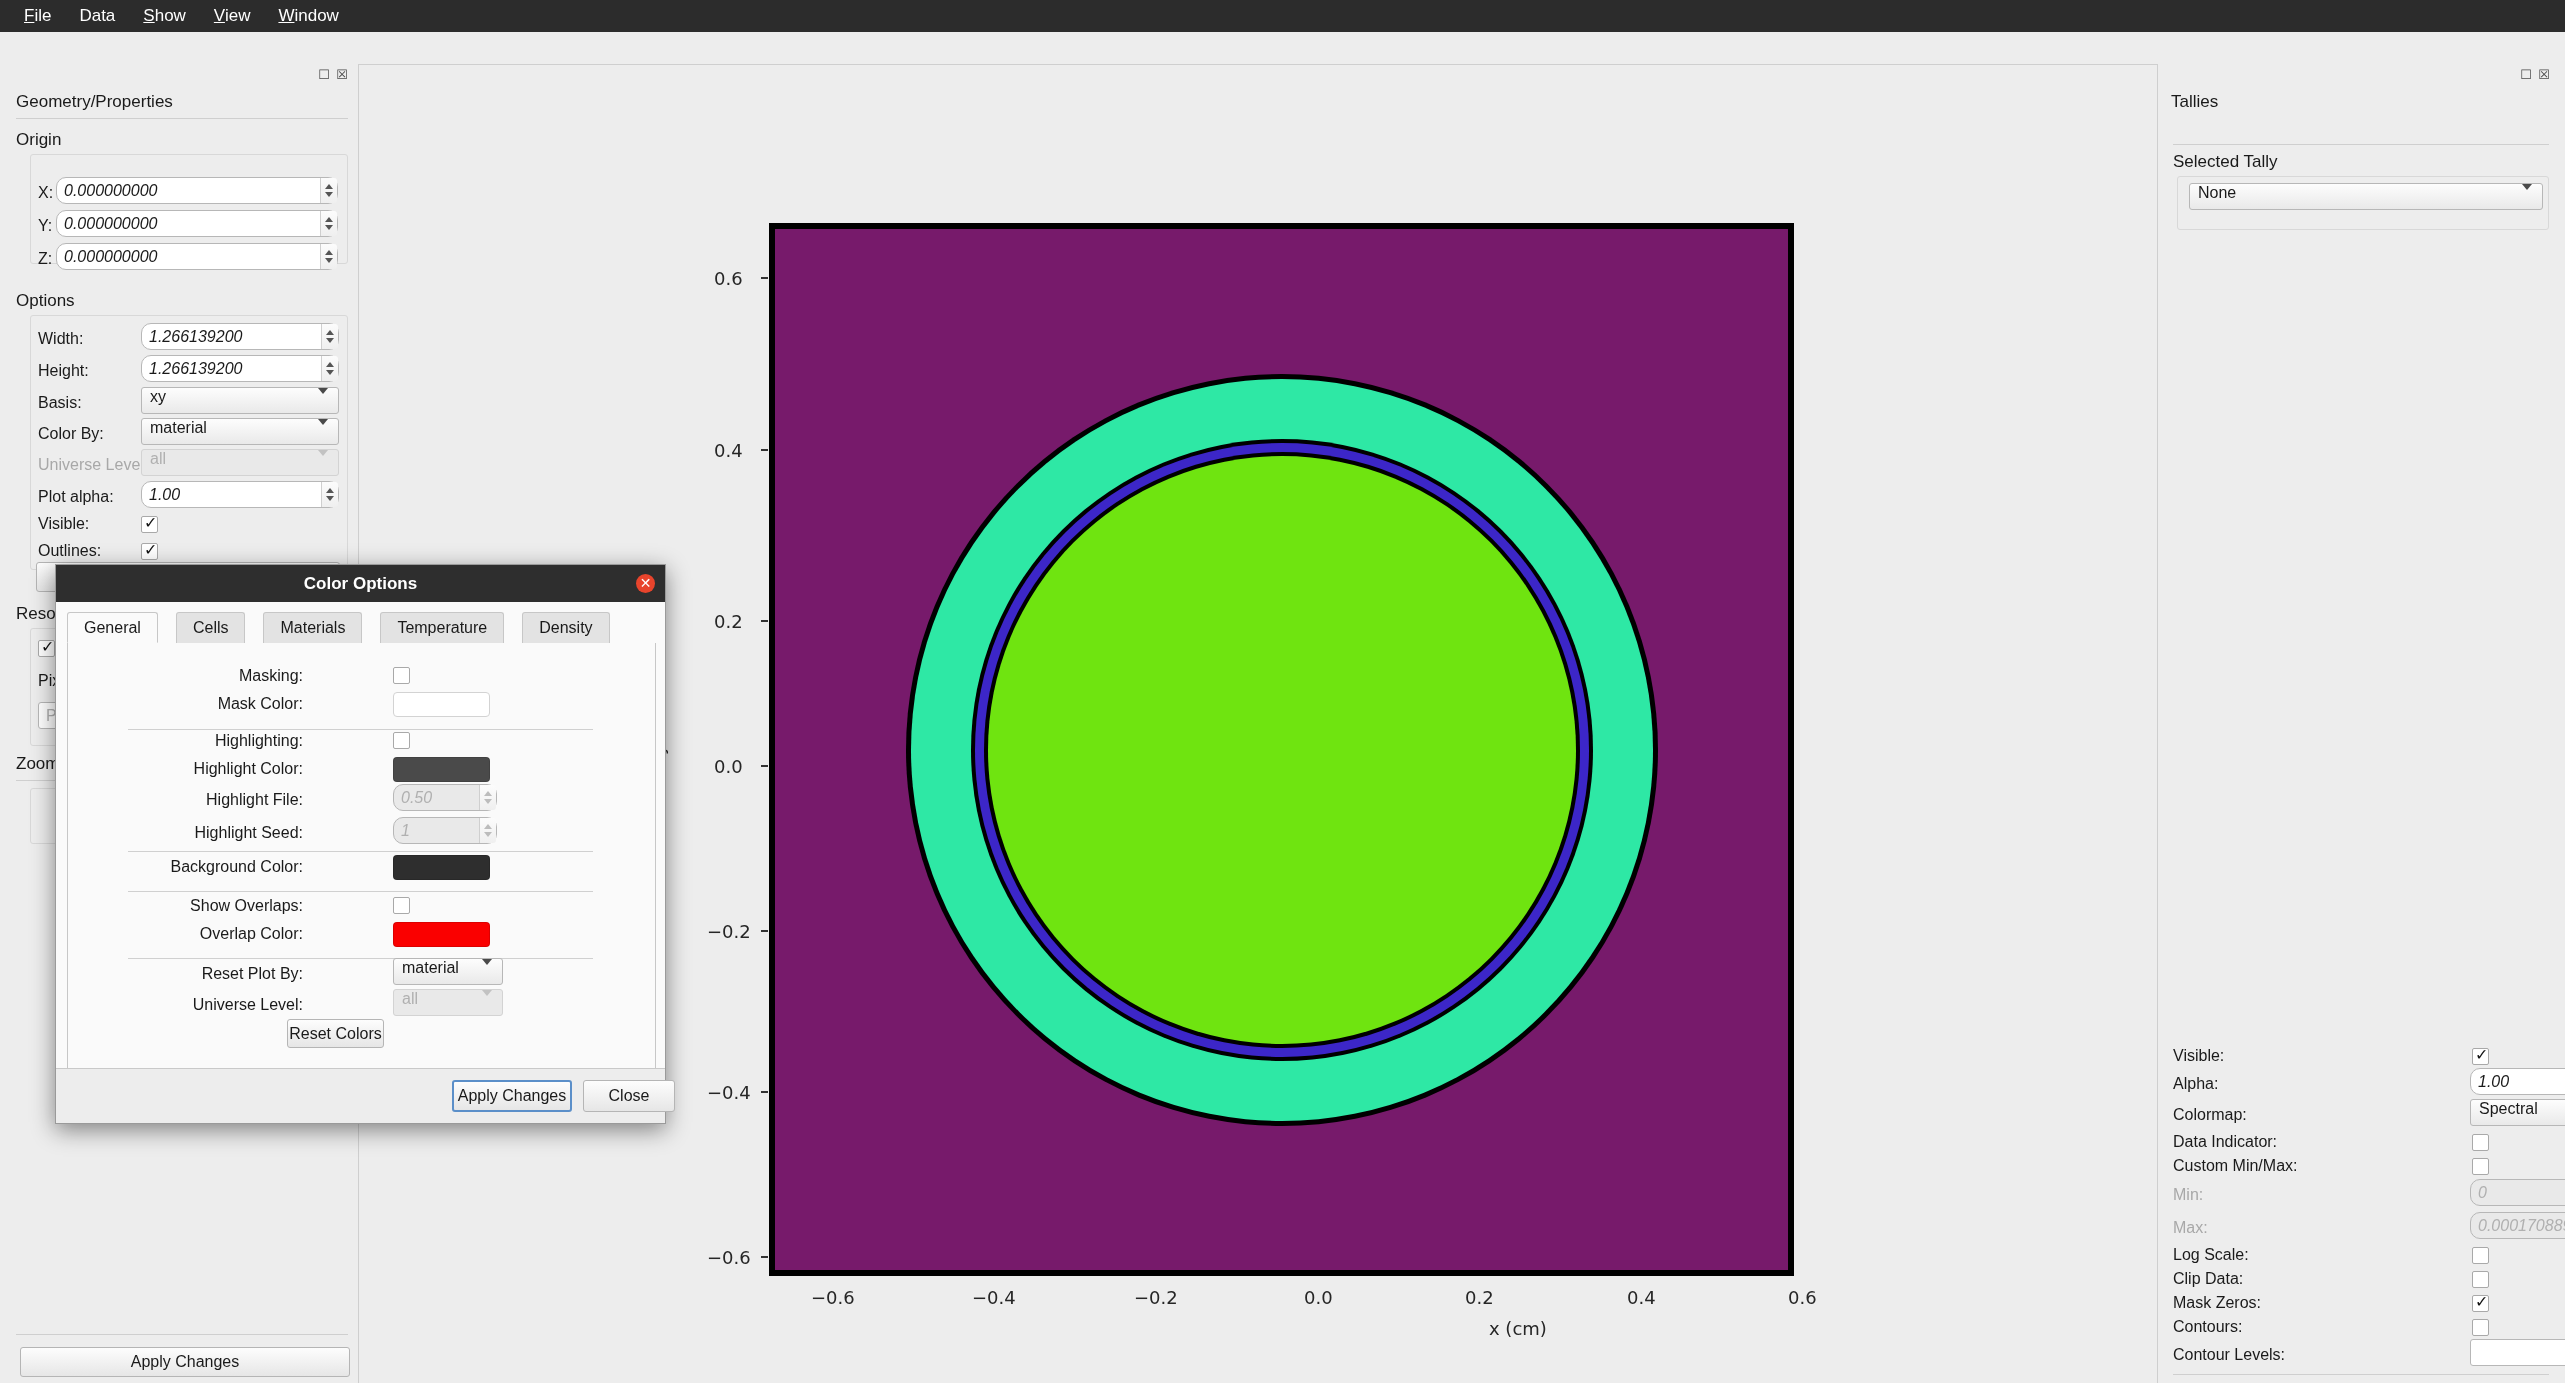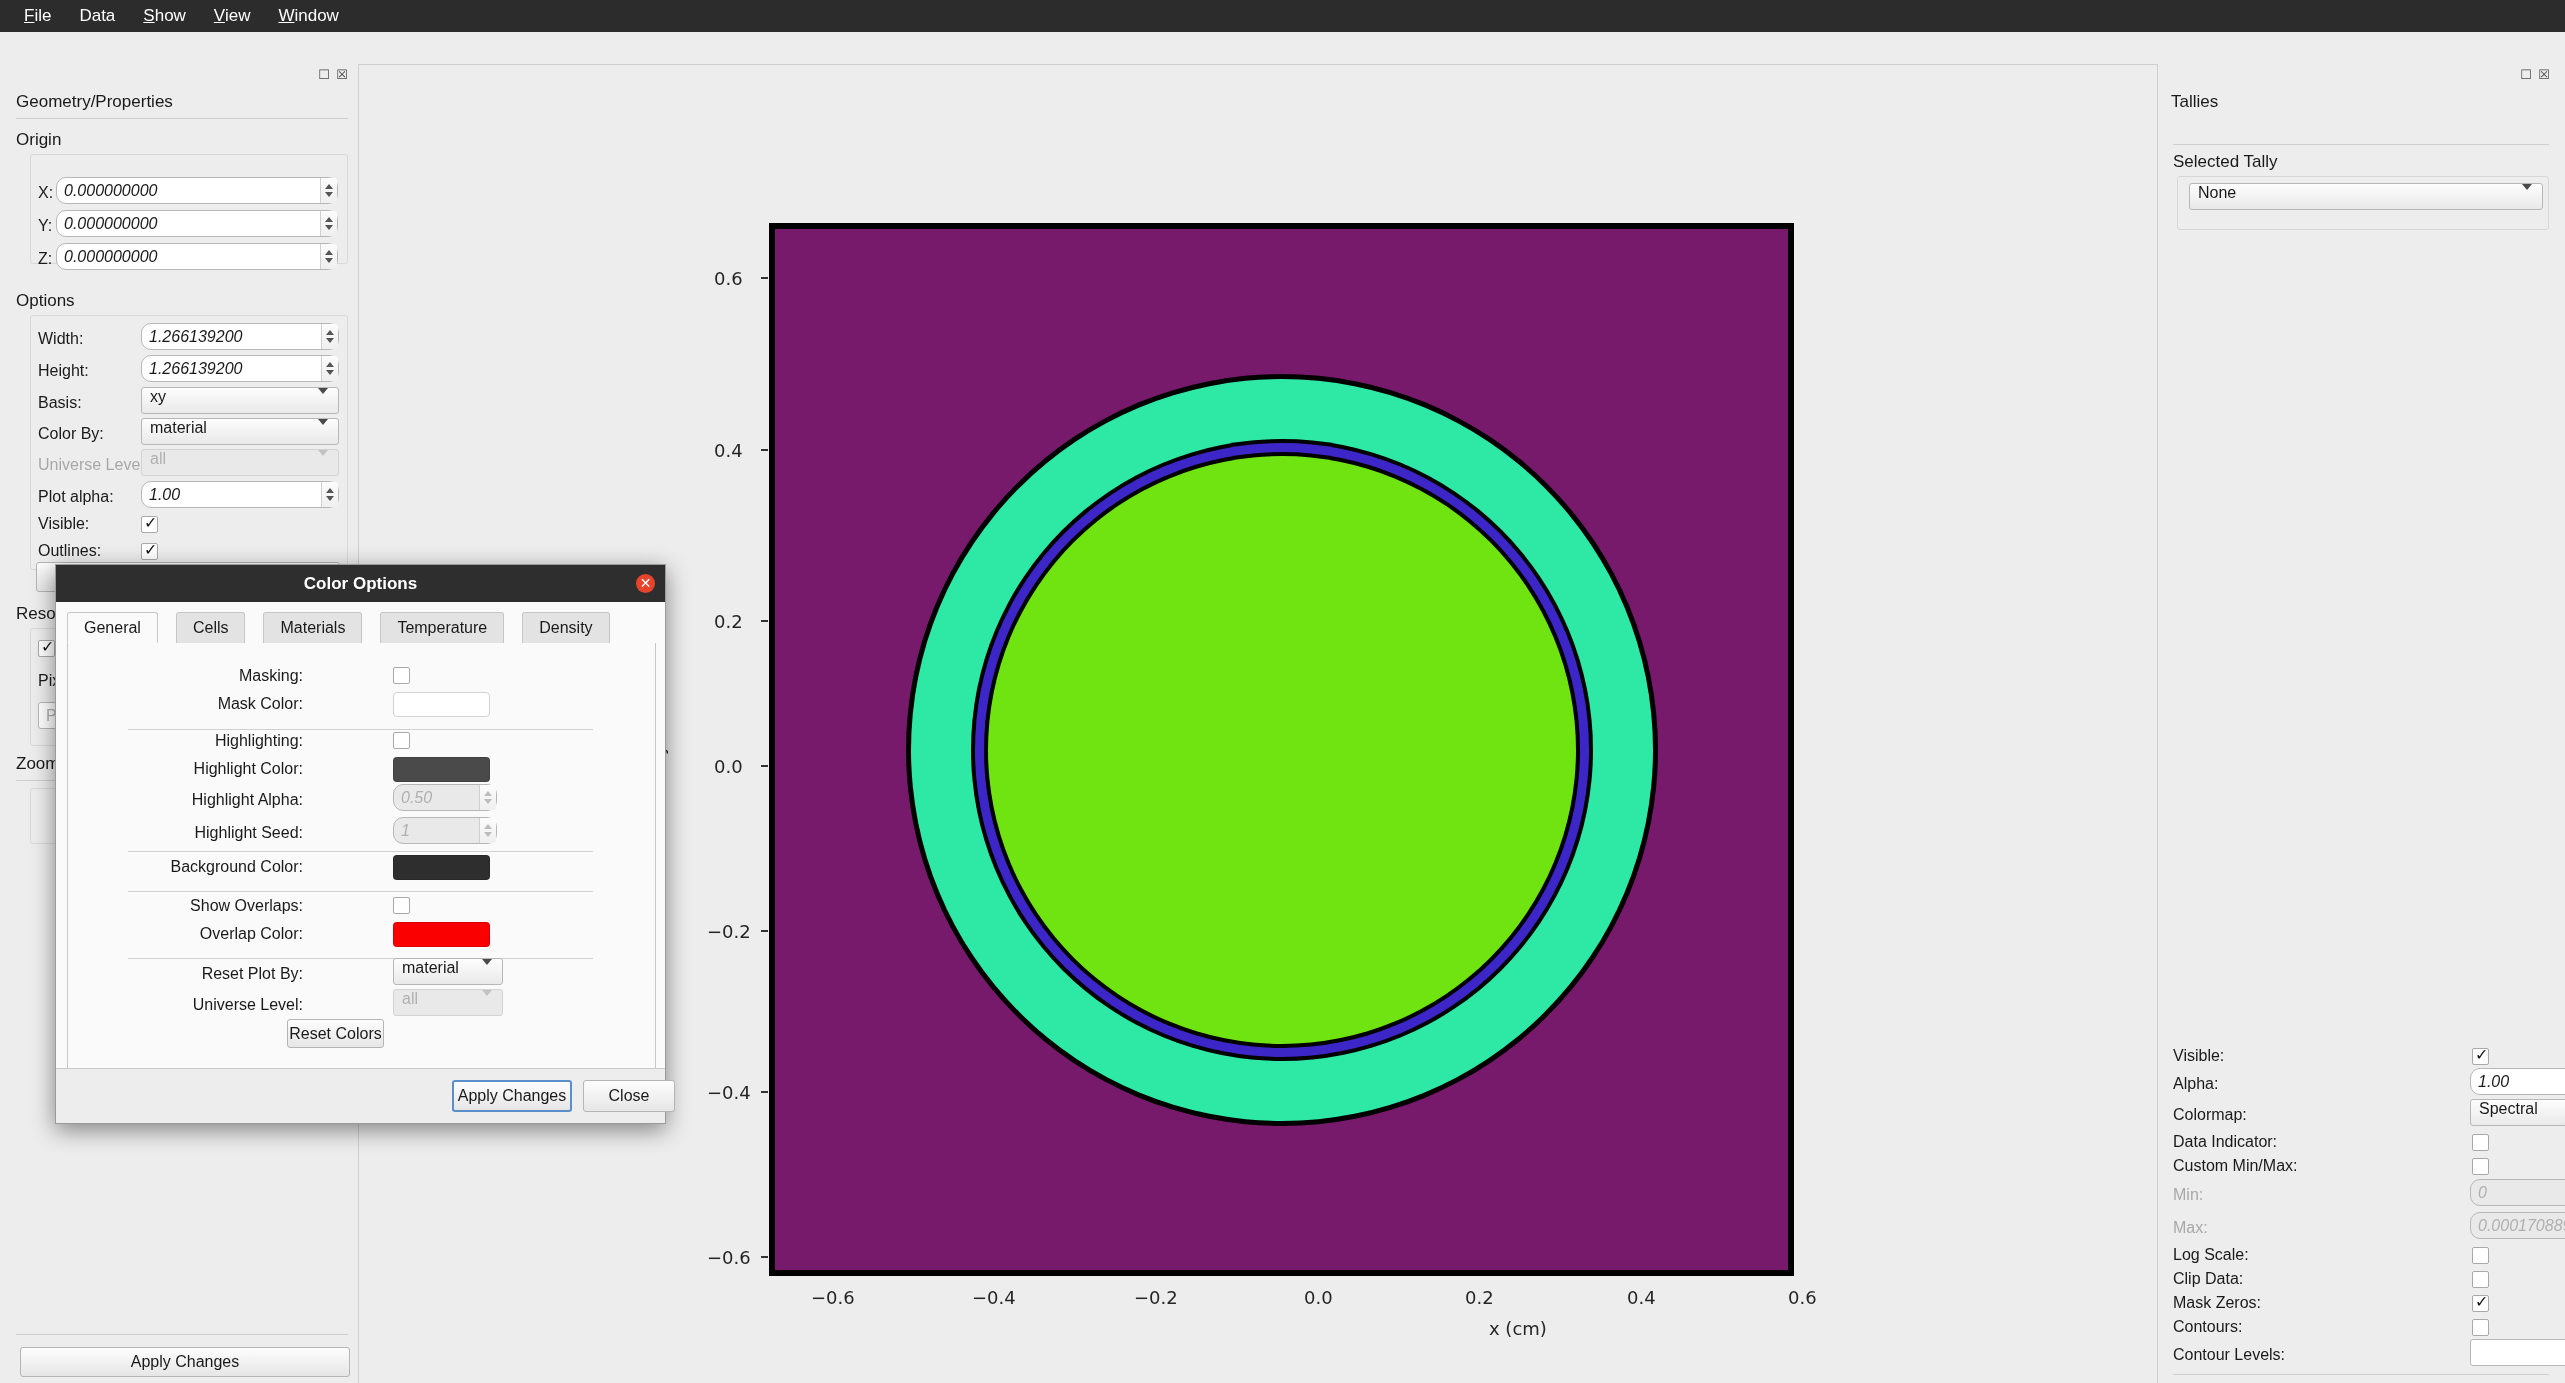--- a/index.html
+++ b/index.html
@@ -522,21 +522,21 @@
       <div class="colorswatch" style="left:325px; top:49px; background:#ffffff; border:1px solid #d3d3d3;"></div>
 
       <div class="dlg-sep" style="left:60px; top:86px; width:465px;"></div>
 
       <div class="dlg-row-label" style="left:60px; top:89px; width:175px;">Highlighting:</div>
       <div class="checkbox" style="left:325px; top:89px;"></div>
 
       <div class="dlg-row-label" style="left:60px; top:117px; width:175px;">Highlight Color:</div>
       <div class="colorswatch" style="left:325px; top:114px; background:#4a4a4a;"></div>
 
-      <div class="dlg-row-label dim" style="left:60px; top:148px; width:175px; color:#1a1a1a;">Highlight Alpha:</div>
+      <div class="dlg-row-label dim" style="left:60px; top:148px; width:175px; color:#1a1a1a;">Highlight File:</div>
       <div class="spinbox disabled" style="left:325px; top:141px; width:104px;">
         <div class="val">0.50</div>
         <div class="spin-arrows">
             <div class="up"></div>
             <div class="dn"></div>
           </div>
       </div>
 
       <div class="dlg-row-label" style="left:60px; top:181px; width:175px;">Highlight Seed:</div>
       <div class="spinbox disabled" style="left:325px; top:174px; width:104px;">

